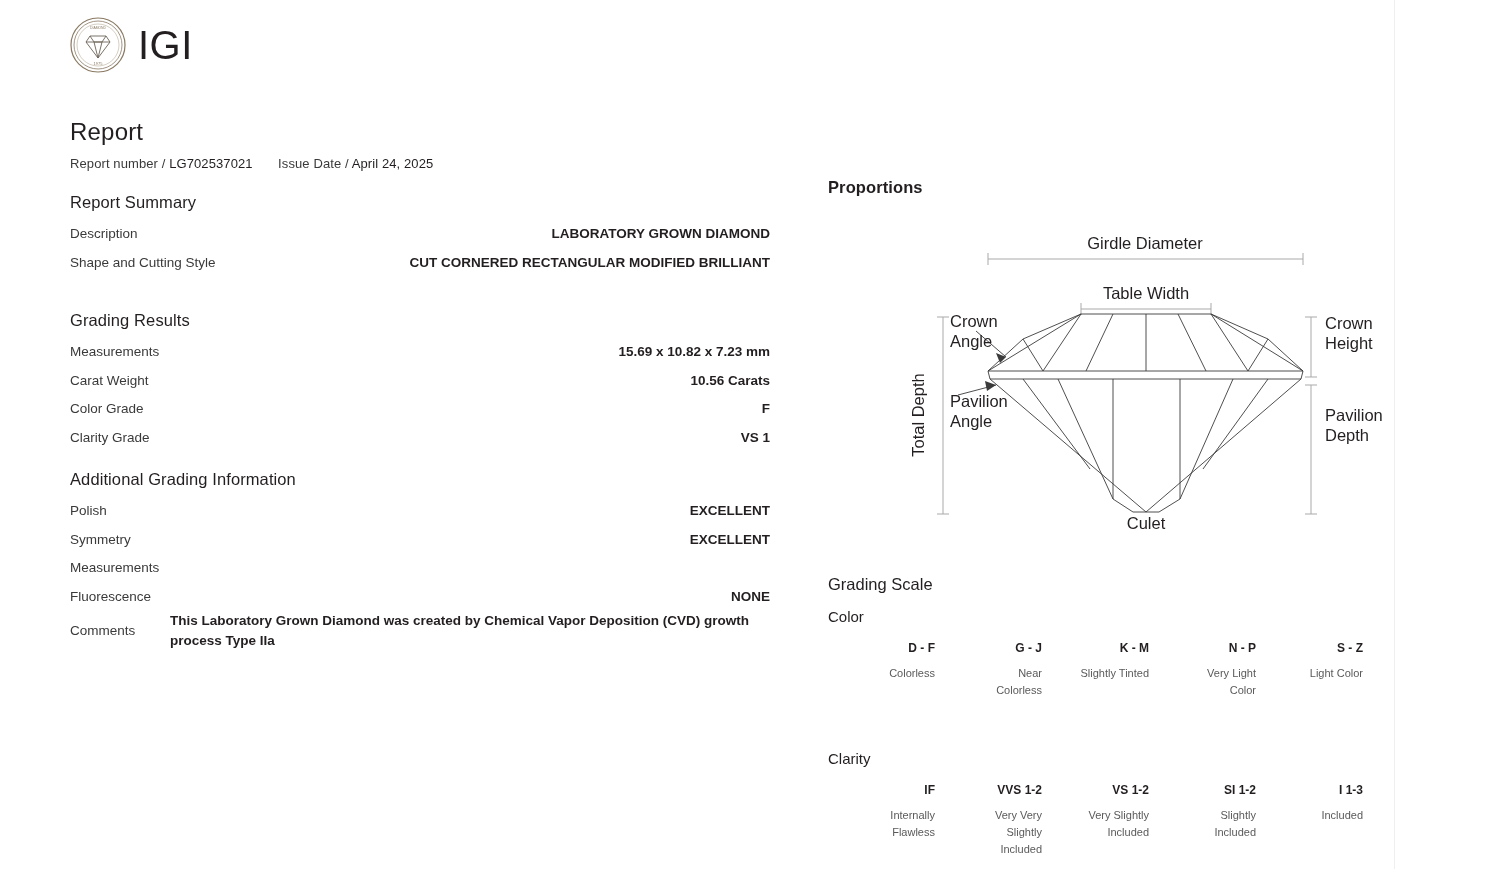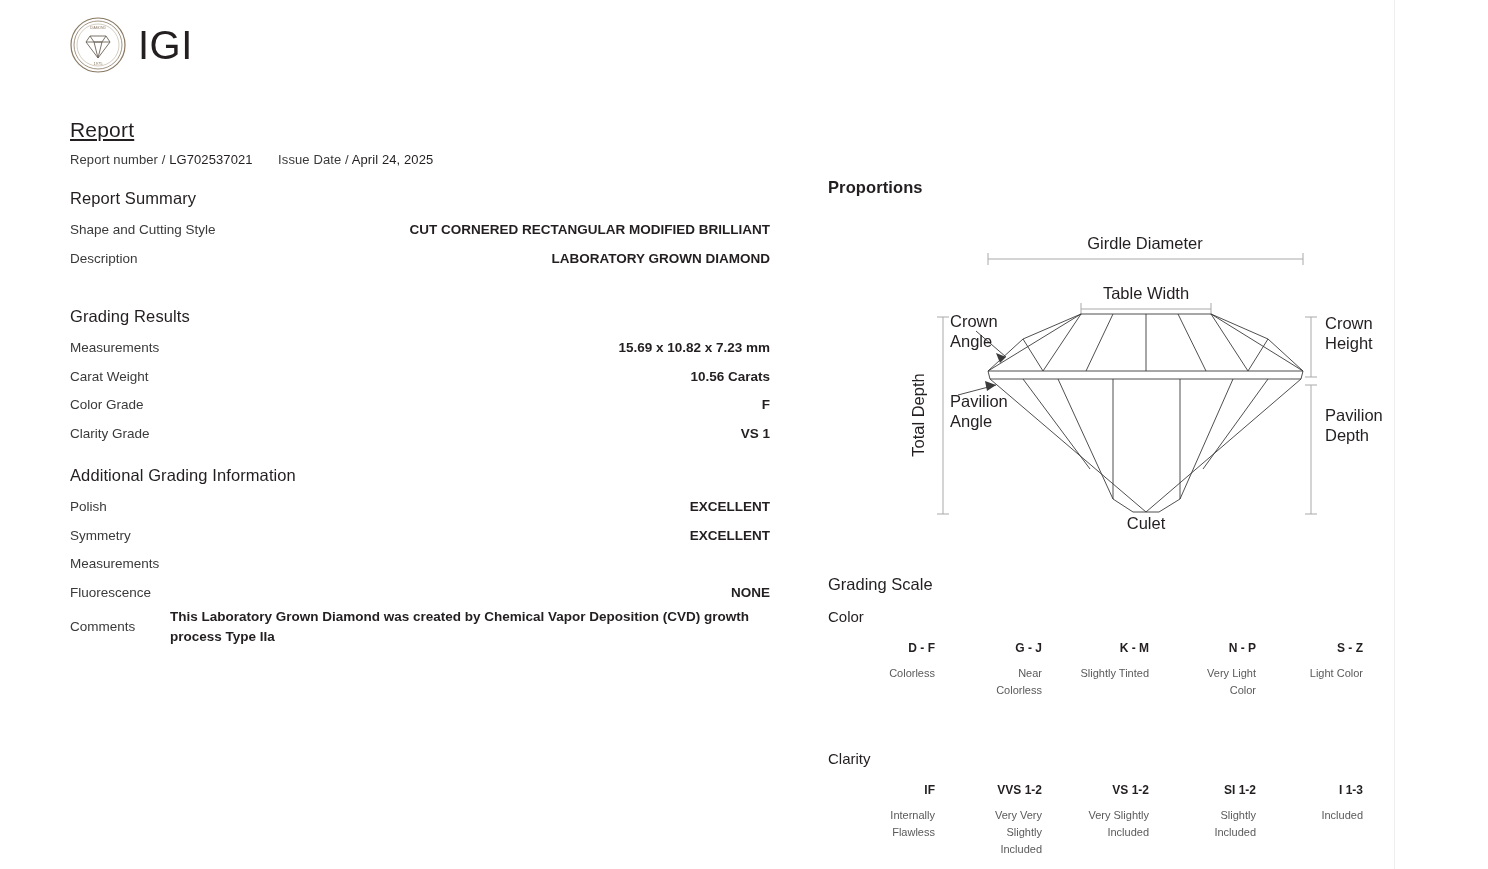--- a/index.html
+++ b/index.html
@@ -37,26 +37,25 @@
   }
 
   
   .left-col {
     position: absolute;
     left: 70px;
     top: 118px;
     width: 700px;
   }
   .report-title {
-    font-size: 21px;
+    font-size: 24px;
     font-weight: 400;
     color: #231f20;
     margin: 0 0 10px 0;
     letter-spacing: 0.2px;
-    text-decoration: underline;
   }
   .report-meta {
     font-size: 13px;
     color: #3a3a3a;
     margin-bottom: 22px;
     letter-spacing: 0.1px;
   }
   .report-meta .val {
     color: #231f20;
   }
@@ -211,26 +210,26 @@
     <div class="report-meta">
       <span>Report number /</span>
       <span class="val">LG702537021</span>
       <span class="gap"></span>
       <span>Issue Date /</span>
       <span class="val">April 24, 2025</span>
     </div>
 
     <div class="section-title">Report Summary</div>
     <div class="row">
+      <span class="label">Description</span>
+      <span class="value">LABORATORY GROWN DIAMOND</span>
+    </div>
+    <div class="row">
       <span class="label">Shape and Cutting Style</span>
       <span class="value">CUT CORNERED RECTANGULAR MODIFIED BRILLIANT</span>
-    </div>
-    <div class="row">
-      <span class="label">Description</span>
-      <span class="value">LABORATORY GROWN DIAMOND</span>
     </div>
 
     <div class="spacer-lg"></div>
 
     <div class="section-title">Grading Results</div>
     <div class="row">
       <span class="label">Measurements</span>
       <span class="value">15.69 x 10.82 x 7.23 mm</span>
     </div>
     <div class="row">

